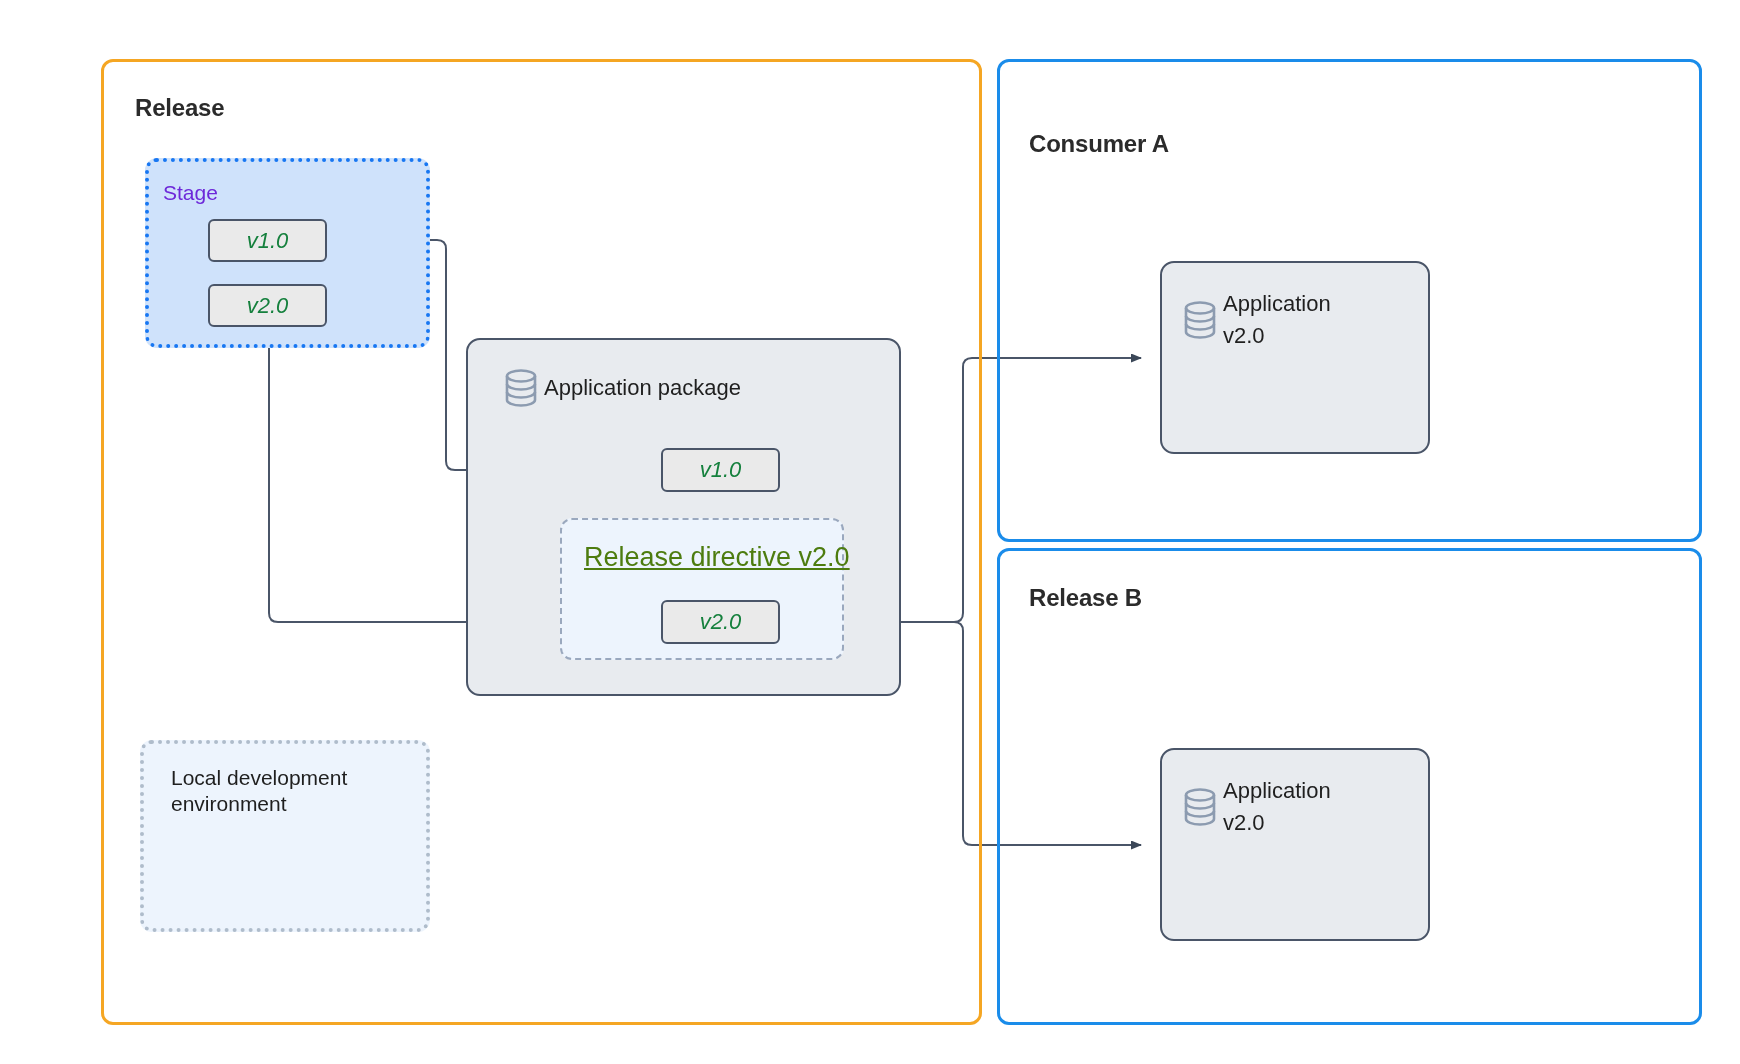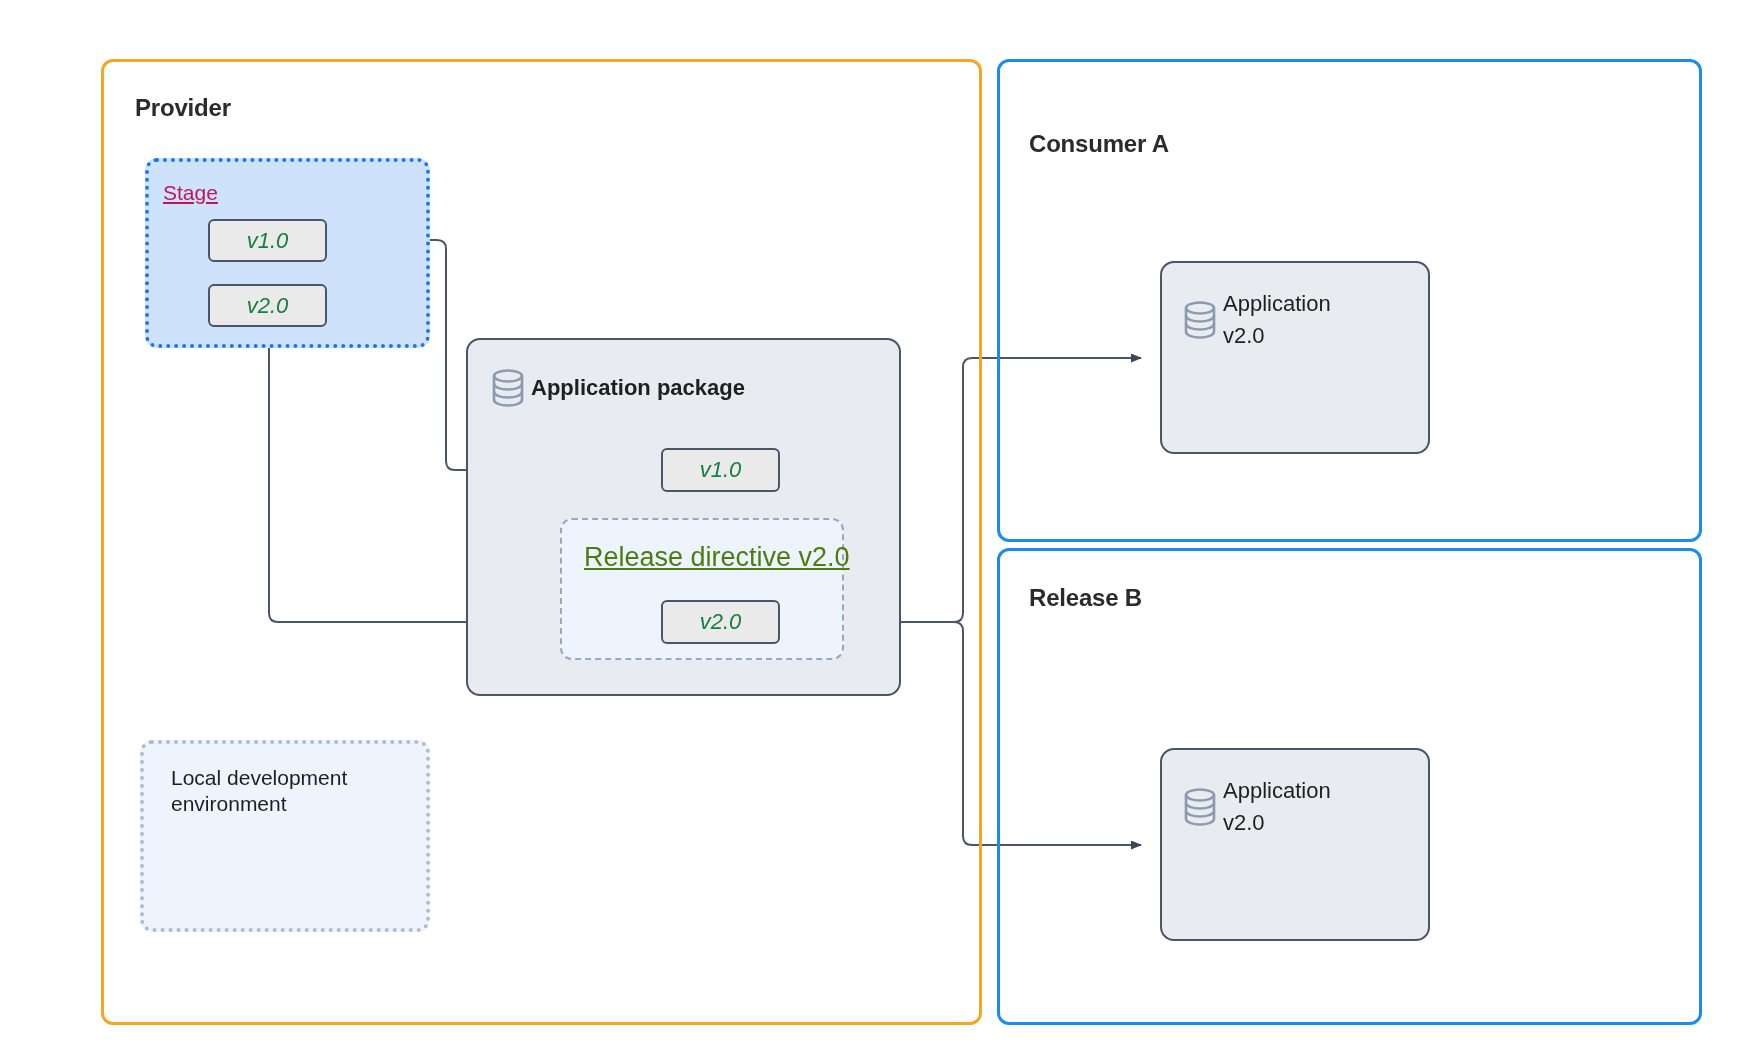--- a/index.html
+++ b/index.html
@@ -46,23 +46,22 @@
   .stage-box {
     position: absolute;
     background: #CFE2FB;
     border: 4px dotted #1877F2;
     border-radius: 12px;
     box-sizing: border-box;
   }
   .stage-label {
     position: absolute;
     font-size: 21px;
-    color: #be185d;
+    color: #6d28d9;
     white-space: nowrap;
-    text-decoration: underline;
   }
 
   
   .pill {
     position: absolute;
     background: #EAEAEA;
     border: 2px solid #4A5568;
     border-radius: 6px;
     box-sizing: border-box;
     display: flex;
@@ -144,30 +143,30 @@
 
       <path d="M 269 305 L 269 613 Q 269 622 278 622 L 650 622" marker-end="url(#arrowhead)"></path>
 
       <path d="M 793 622 L 954 622 Q 963 622 963 613 L 963 367 Q 963 358 972 358 L 1141 358" marker-end="url(#arrowhead)"></path>
 
       <path d="M 793 622 L 954 622 Q 963 622 963 631 L 963 836 Q 963 845 972 845 L 1141 845" marker-end="url(#arrowhead)"></path>
     </g>
   </svg>
 
   <div class="group group-provider" style="left:101px; top:59px; width:881px; height:966px;"></div>
-  <div class="group-title" style="left:135px; top:94px;">Provider</div>
+  <div class="group-title" style="left:135px; top:94px;">Release</div>
 
   <div class="stage-box" style="left:145px; top:158px; width:285px; height:190px;"></div>
   <div class="stage-label" style="left:163px; top:181px;">Stage</div>
 
   <div class="pill" style="left:208px; top:219px; width:119px; height:43px;">v1.0</div>
   <div class="pill" style="left:208px; top:284px; width:119px; height:43px;">v2.0</div>
 
   <div class="pkg-box" style="left:466px; top:338px; width:435px; height:358px;"></div>
-  <div class="pkg-head" style="left:491px; top:368px;font-weight:bold;">
+  <div class="pkg-head" style="left:504px; top:368px;">
     <span>
       <svg class="db-icon" viewBox="0 0 34 40" aria-hidden="true">
         <ellipse cx="17" cy="8" rx="14" ry="5.5" fill="none" stroke="#8C9BB0" stroke-width="2.6"></ellipse>
         <path d="M3 8 V32 A14 5.5 0 0 0 31 32 V8" fill="none" stroke="#8C9BB0" stroke-width="2.6"></path>
         <path d="M3 16 A14 5.5 0 0 0 31 16" fill="none" stroke="#8C9BB0" stroke-width="2.6"></path>
         <path d="M3 24 A14 5.5 0 0 0 31 24" fill="none" stroke="#8C9BB0" stroke-width="2.6"></path>
       </svg>
     </span>
     <span class="pkg-title">Application package</span>
   </div>

